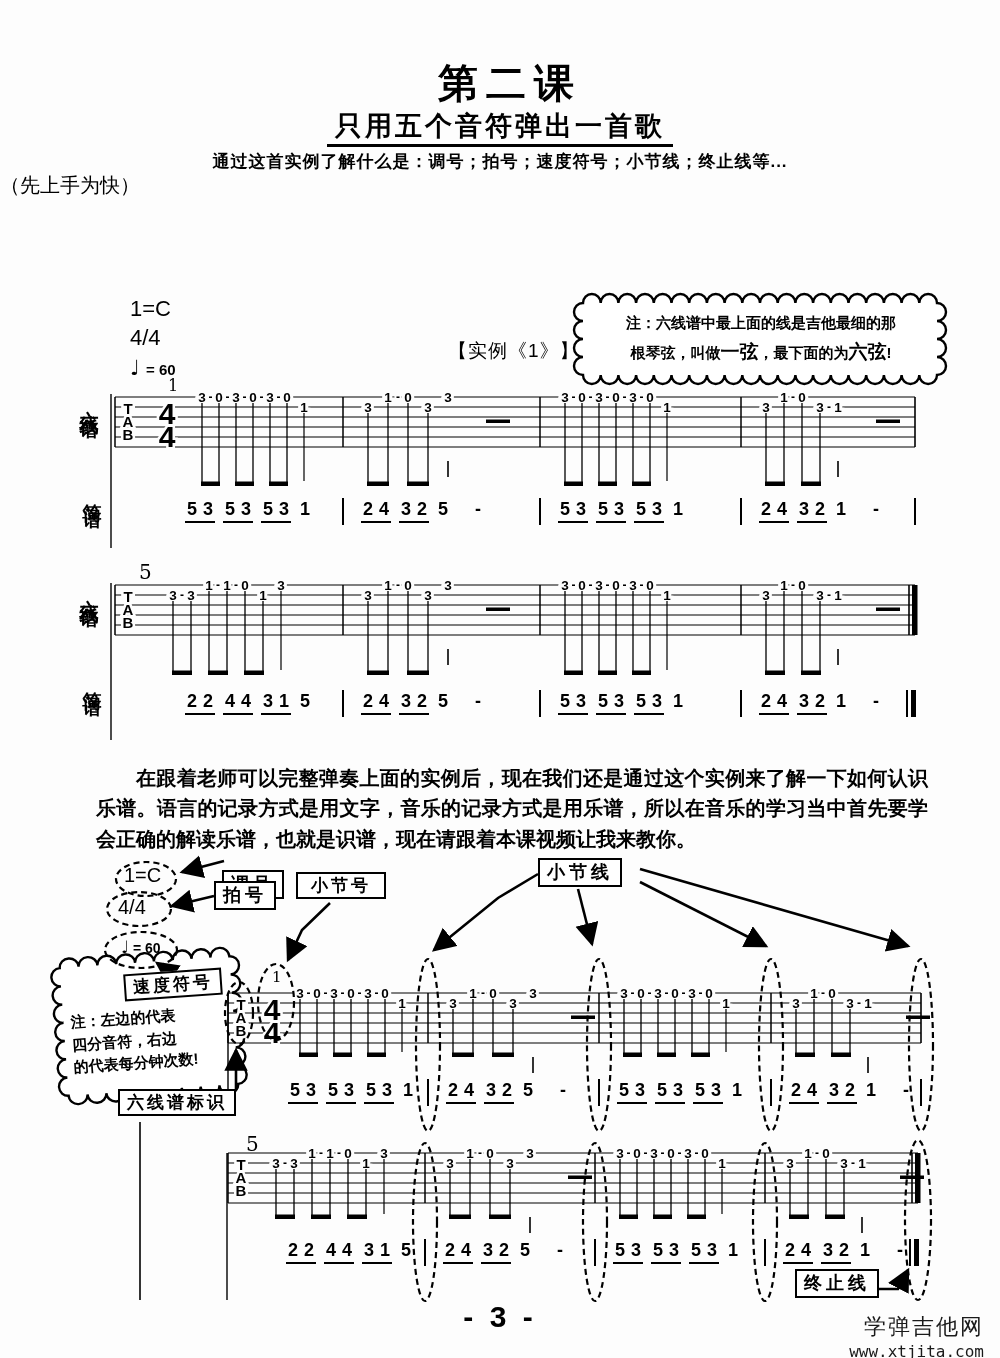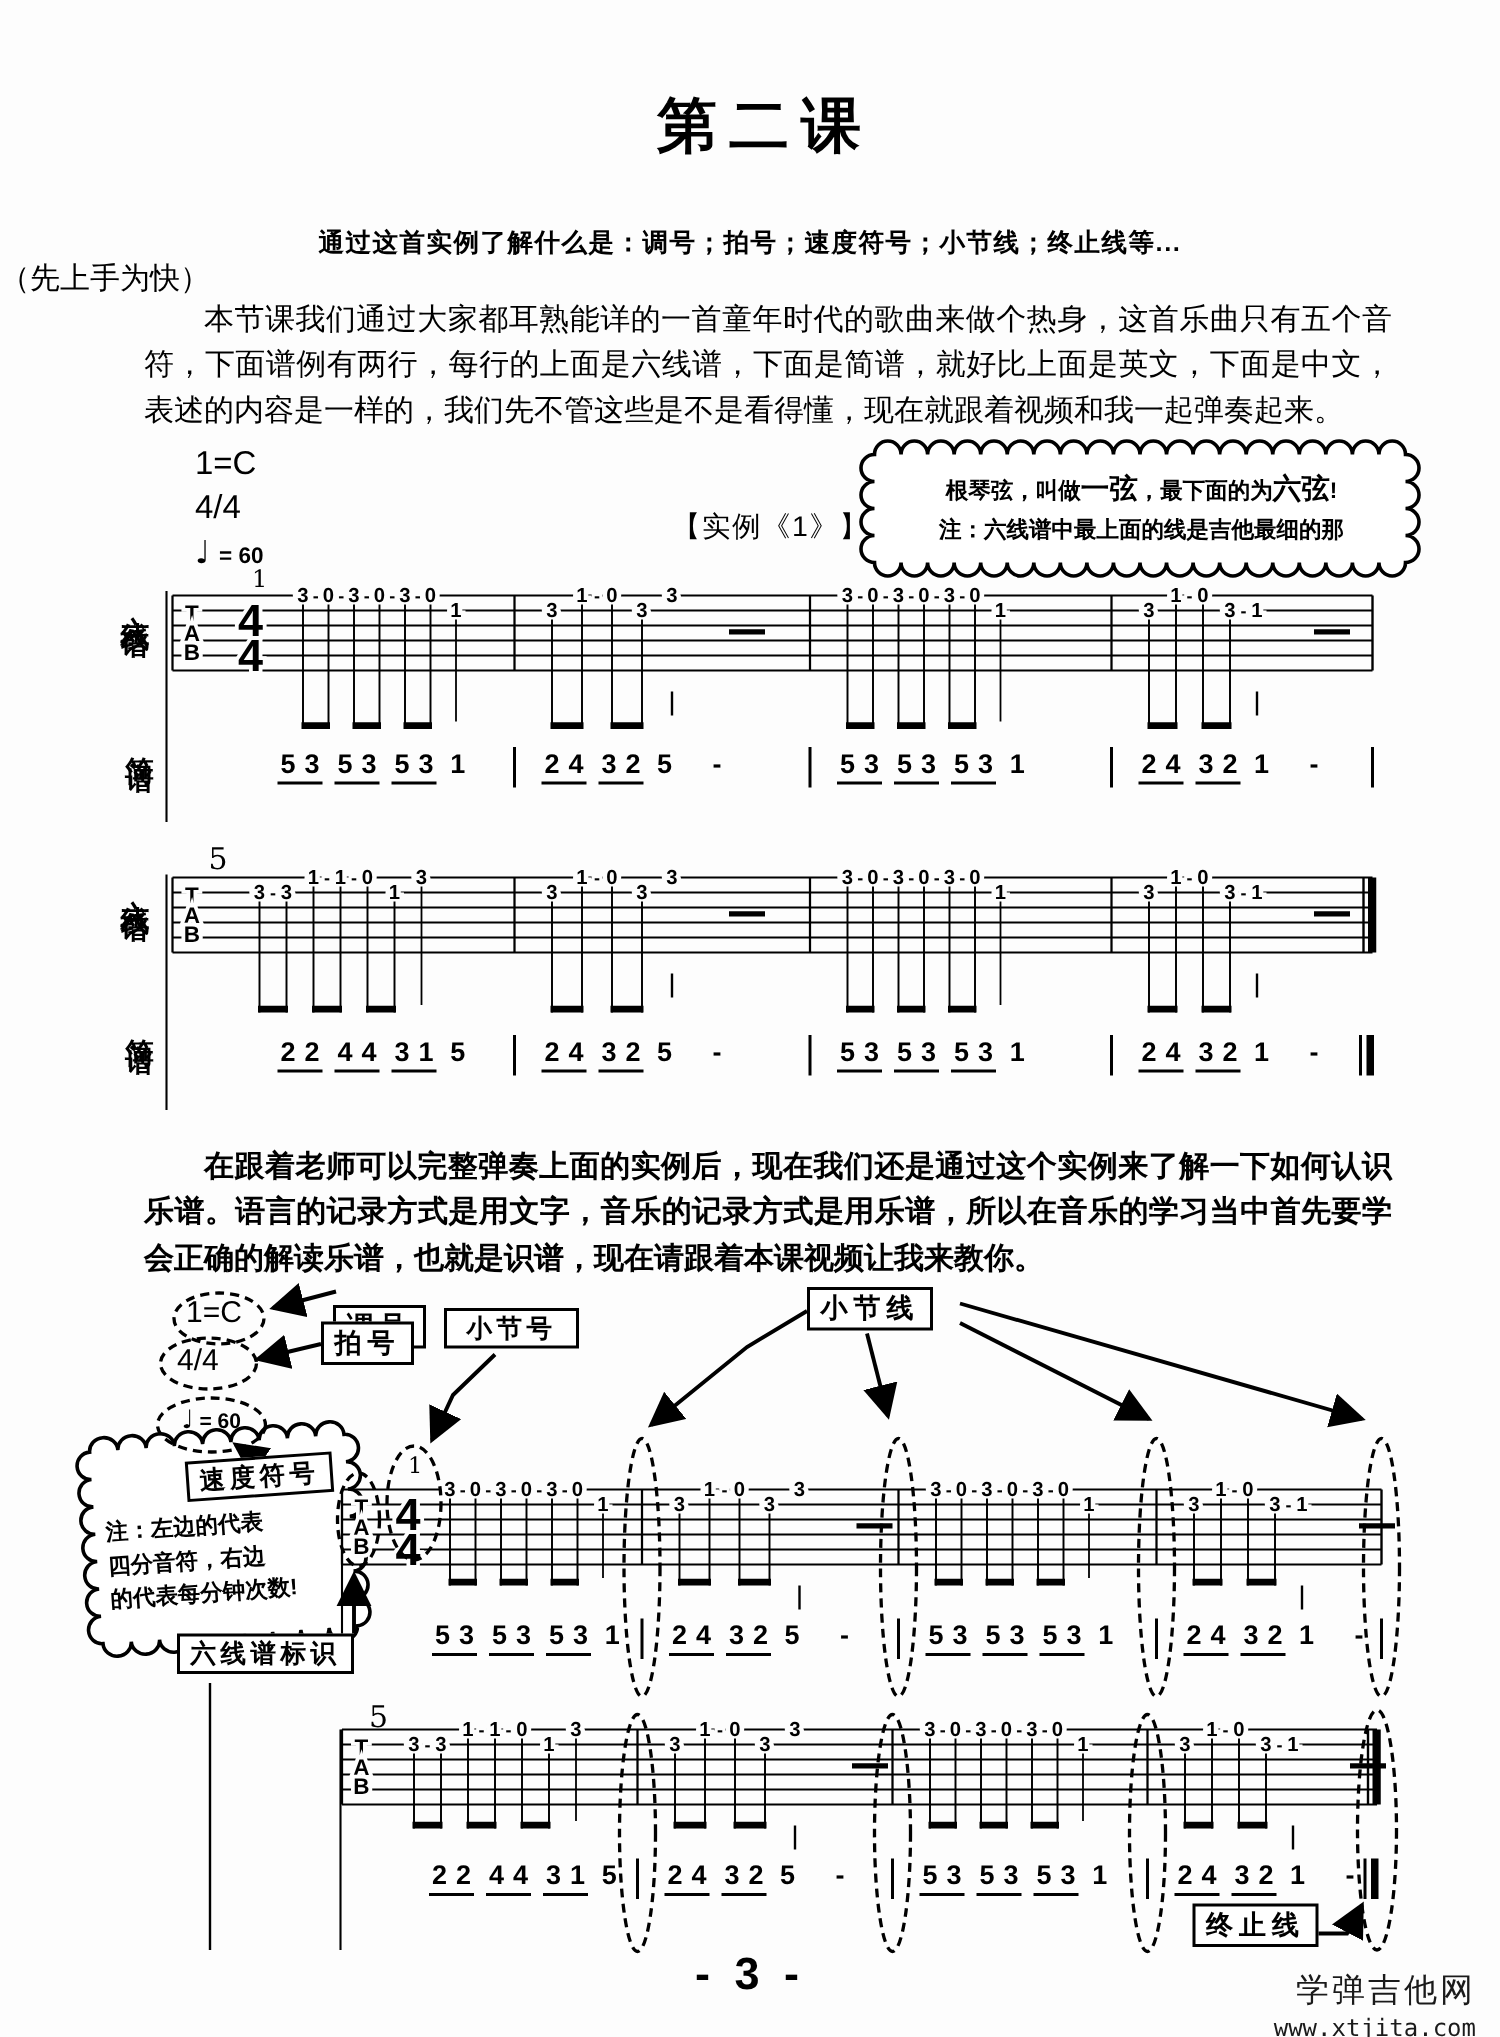--- a/index.html
+++ b/index.html
@@ -58,39 +58,39 @@
   .jp-dash{font-size:18px;font-weight:bold;line-height:1;margin-left:18px;}
   .jp-bar{position:absolute;width:2px;background:#000;height:27px;z-index:2;}
   .jp-bar.thick{width:5px;}
 </style>
 </head>
 <body>
 
 <div id="page">
 
   <div class="abs title">第二课</div>
+  <div class="abs subtitle"><span>只用五个音符弹出一首歌</span></div>
   <div class="abs desc">通过这首实例了解什么是：调号；拍号；速度符号；小节线；终止线等...</div>
   <div class="abs paren">（先上手为快）</div>
 
-  <p class="abs para p1">本节课我们通过大家都耳熟能详的一首童年时代的歌曲来做个热身，这首乐曲只有五个音符，下面谱例有两行，每行的上面是六线谱，下面是简谱，就好比上面是英文，下面是中文，表述的内容是一样的，我们先不管这些是不是看得懂，现在就跟着视频和我一起弹奏起来。</p>
 
   <div class="abs tempoblk">
     <div>1=C</div>
     <div class="trow">4/4</div>
     <div class="trow">
       <span class="nq">♩</span>
       <span class="eq">= 60</span>
     </div>
   </div>
 
   <div class="abs example">【实例《1》】</div>
 
   <div class="abs bubble1">
+    <div>注：六线谱中最上面的线是吉他最细的那</div>
     <div><span>根琴弦，叫做</span><span class="em">一弦</span><span>，最下面的为</span><span class="em">六弦</span><span>!</span></div>
-    <div>注：六线谱中最上面的线是吉他最细的那</div>
   </div>
 
   <div class="abs vlabel vl-tab1">六线谱</div>
   <div class="abs vlabel vl-jp1">简谱</div>
   <div class="abs vlabel vl-tab2">六线谱</div>
   <div class="abs vlabel vl-jp2">简谱</div>
 
   <span class="abs mnum mn1">1</span>
   <span class="abs mnum mn2">5</span>
   <span class="abs mnum mn3">1</span>

